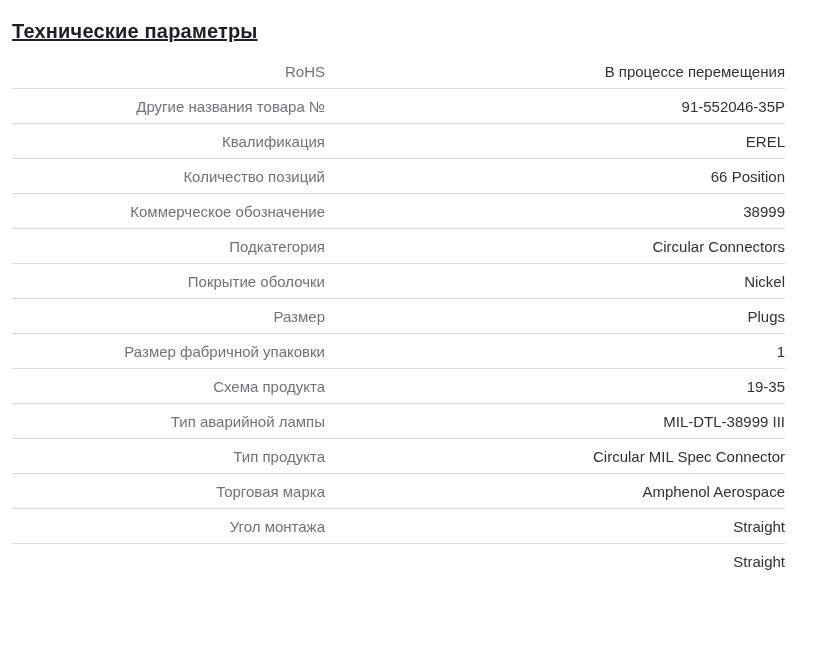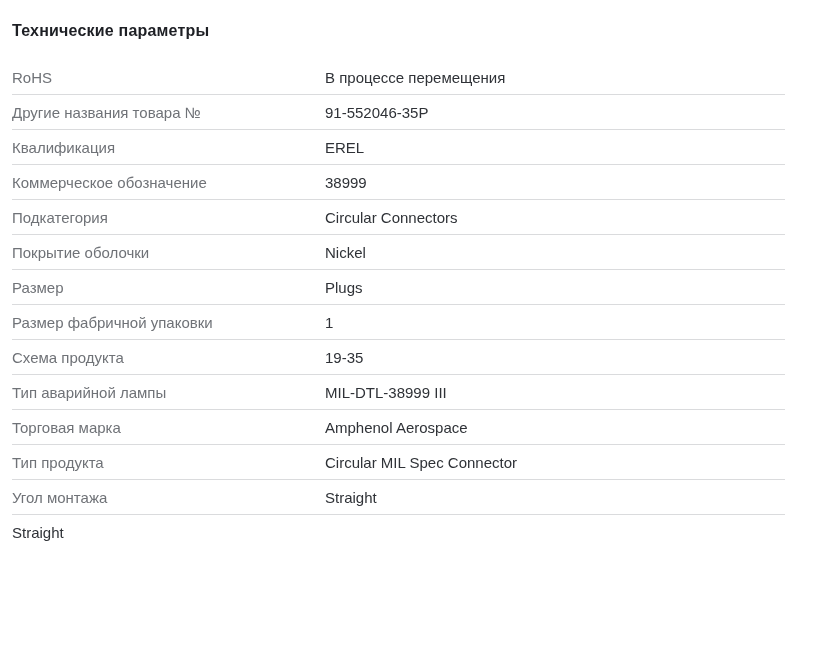--- a/index.html
+++ b/index.html
@@ -10,36 +10,38 @@
   }
   .page {
     width: 838px;
     height: 647px;
     box-sizing: border-box;
     padding: 18px 0 0 12px;
     background: #ffffff;
     overflow: hidden;
   }
   .title {
-    margin: 0 0 16px 0;
-    font-size: 16px;
+    margin: 0 0 10px 0;
+    font-size: 20px;
     line-height: 26px;
     font-weight: 700;
     color: var(--title-color, #1d1f24);
     letter-spacing: 0.2px;
+    text-decoration: underline;
   }
   .spec-table {
     width: 773px;
   }
   .spec-row {
     display: flex;
     align-items: center;
     height: 35px;
     border-bottom: 1px solid var(--divider-color, #dadbdd);
     box-sizing: border-box;
+    text-align: right;
   }
   .spec-row:last-child {
     border-bottom: none;
   }
   .spec-label {
     width: 313px;
     flex: 0 0 313px;
     font-size: 15px;
     color: var(--label-color, #6f7277);
     white-space: nowrap;
@@ -65,20 +67,24 @@
       </div>
       <div class="spec-row">
         <div class="spec-label">Другие названия товара №</div>
         <div class="spec-value">91-552046-35P</div>
       </div>
       <div class="spec-row">
         <div class="spec-label">Квалификация</div>
         <div class="spec-value">EREL</div>
       </div>
       <div class="spec-row">
+        <div class="spec-label">Количество позиций</div>
+        <div class="spec-value">66 Position</div>
+      </div>
+      <div class="spec-row">
         <div class="spec-label">Коммерческое обозначение</div>
         <div class="spec-value">38999</div>
       </div>
       <div class="spec-row">
         <div class="spec-label">Подкатегория</div>
         <div class="spec-value">Circular Connectors</div>
       </div>
       <div class="spec-row">
         <div class="spec-label">Покрытие оболочки</div>
         <div class="spec-value">Nickel</div>
@@ -93,26 +99,26 @@
       </div>
       <div class="spec-row">
         <div class="spec-label">Схема продукта</div>
         <div class="spec-value">19-35</div>
       </div>
       <div class="spec-row">
         <div class="spec-label">Тип аварийной лампы</div>
         <div class="spec-value">MIL-DTL-38999 III</div>
       </div>
       <div class="spec-row">
+        <div class="spec-label">Тип продукта</div>
+        <div class="spec-value">Circular MIL Spec Connector</div>
+      </div>
+      <div class="spec-row">
         <div class="spec-label">Торговая марка</div>
         <div class="spec-value">Amphenol Aerospace</div>
-      </div>
-      <div class="spec-row">
-        <div class="spec-label">Тип продукта</div>
-        <div class="spec-value">Circular MIL Spec Connector</div>
       </div>
       <div class="spec-row">
         <div class="spec-label">Угол монтажа</div>
         <div class="spec-value">Straight</div>
       </div>
       <div class="spec-row">
         <div class="spec-value">Straight</div>
       </div>
     </div>
 </div>

